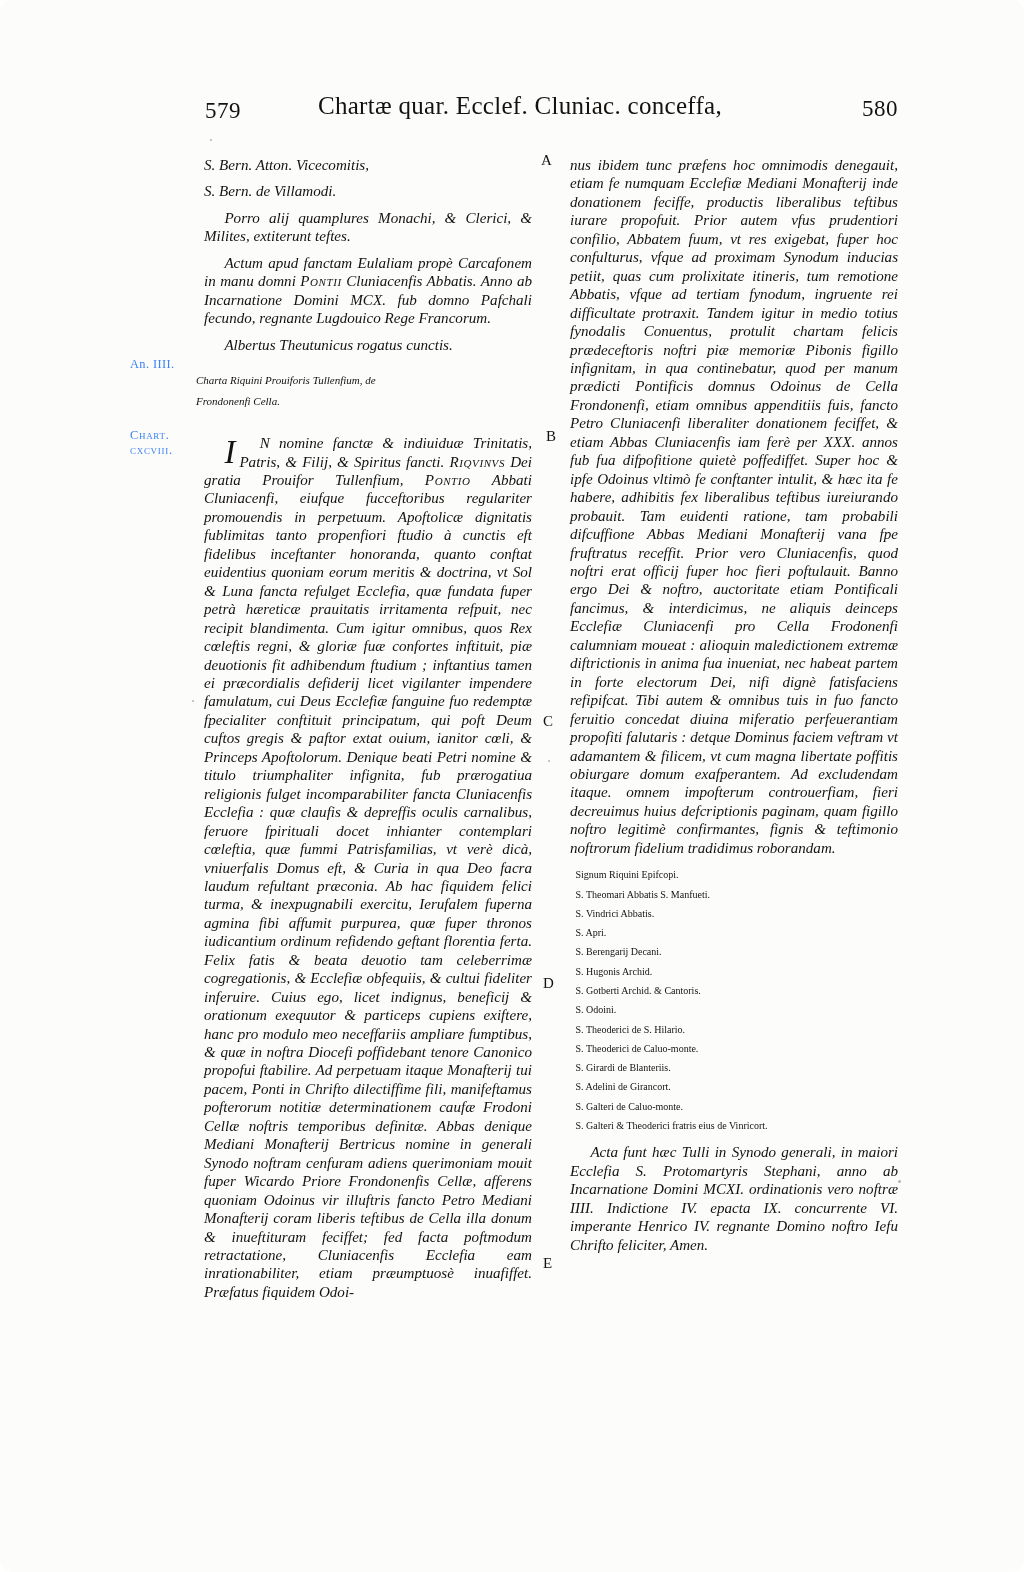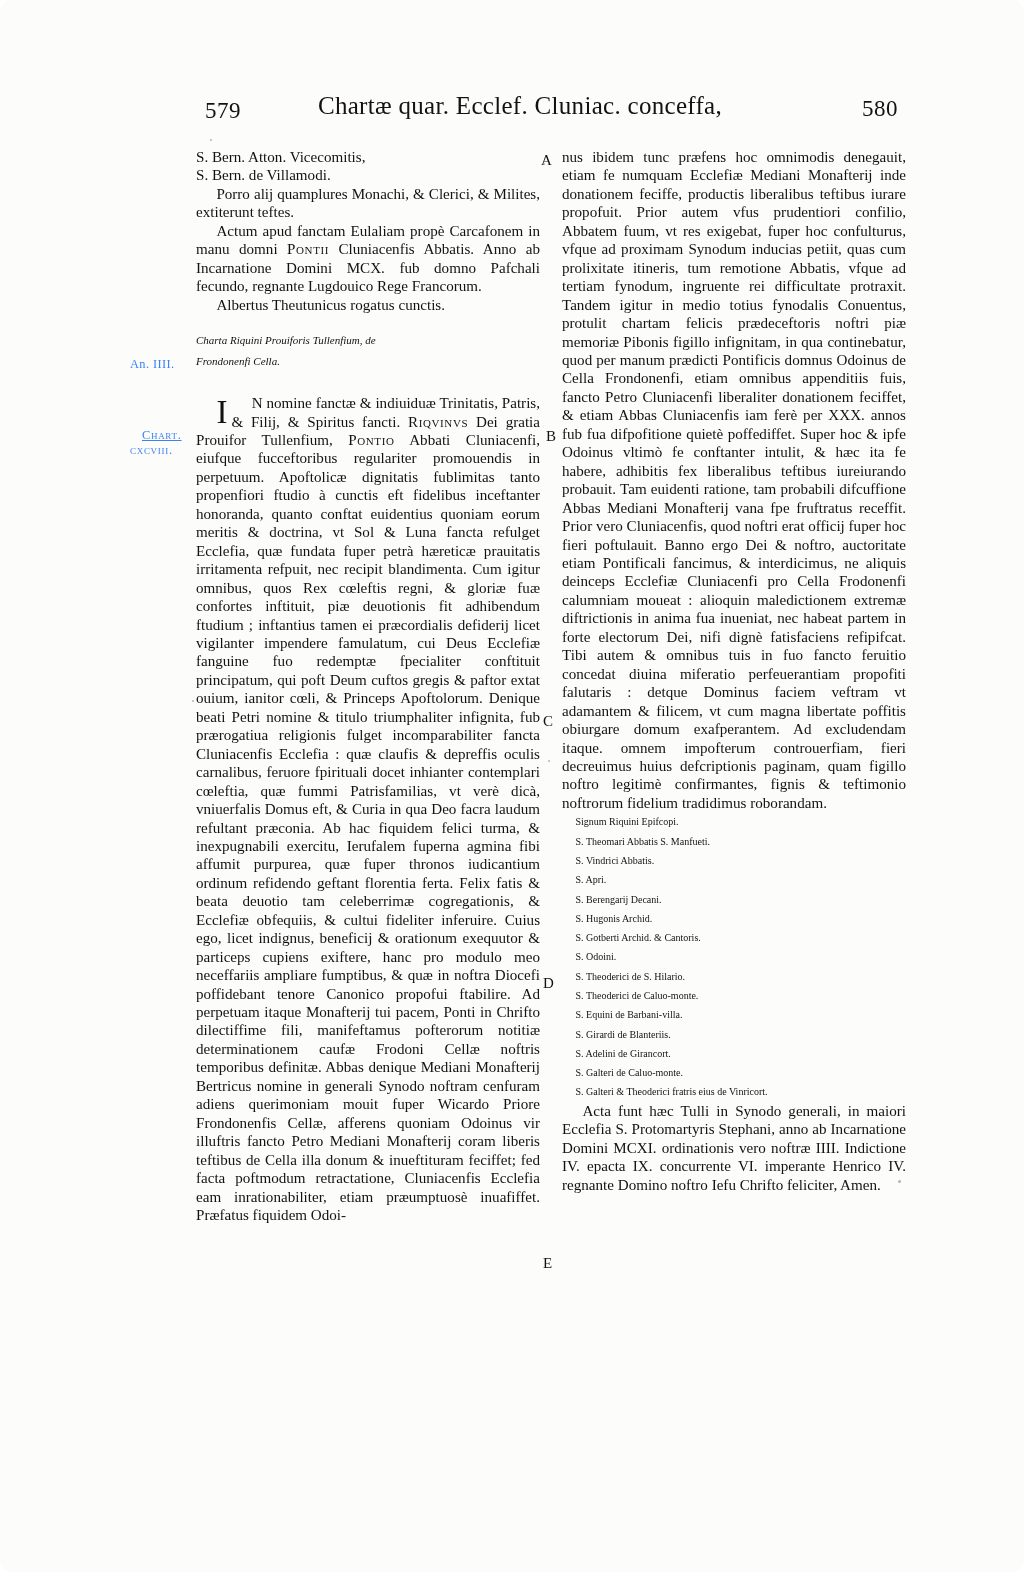--- a/index.html
+++ b/index.html
@@ -53,22 +53,23 @@
     font-size: 15.1px;
     line-height: 18.45px;
     text-align: justify;
     text-justify: inter-word;
     hyphens: none;
   }
   .col-left  { left: 196px; }
   .col-right { left: 562px; }
 
   .col p {
-    margin: 0;
+    margin: 8px;
     text-indent: 1.35em;
+    font-style: italic;
   }
   .col p.noindent { text-indent: 0; }
 
   
   .charter-title {
     margin: 16px 0 22px 0;
     font-style: italic;
     font-size: 11px;
     line-height: 21px;
     text-indent: 0;
@@ -132,21 +133,21 @@
 <div class="page">
 
   <div class="running-head">
     <span class="folio folio-left">579</span>
     <span class="head-title">Chartæ quar. Ecclef. Cluniac. conceffa,</span>
     <span class="folio folio-right">580</span>
   </div>
 
   <div class="margin-note" style="left:130px; top:357px;">An. IIII.</div>
 
-  <div class="margin-note smallcaps" style="left:142px; top:428px;text-decoration:underline;">Chart.</div>
+  <div class="margin-note smallcaps" style="left:130px; top:428px;">Chart.</div>
   <div class="margin-note smallcaps" style="left:130px; top:443px;">cxcviii.</div>
 
   <div class="gutter-letter" style="left:541px; top:152px;">A</div>
   <div class="gutter-letter" style="left:546px; top:428px;">B</div>
   <div class="gutter-letter" style="left:543px; top:713px;">C</div>
   <div class="gutter-letter" style="left:543px; top:975px;">D</div>
   <div class="gutter-letter" style="left:543px; top:1255px;">E</div>
 
   <div class="col col-left">
 
@@ -175,21 +176,20 @@
       <li>Signum Riquini Epifcopi.</li>
       <li>S. Theomari Abbatis S. Manfueti.</li>
       <li>S. Vindrici Abbatis.</li>
       <li>S. Apri.</li>
       <li>S. Berengarij Decani.</li>
       <li>S. Hugonis Archid.</li>
       <li>S. Gotberti Archid. &amp; Cantoris.</li>
       <li>S. Odoini.</li>
       <li>S. Theoderici de S. Hilario.</li>
       <li>S. Theoderici de Caluo-monte.</li>
-      <li>S. Equini de Barbani-villa.</li>
       <li>S. Girardi de Blanteriis.</li>
       <li>S. Adelini de Girancort.</li>
       <li>S. Galteri de Caluo-monte.</li>
       <li class="wrap">S. Galteri &amp; Theoderici fratris eius de Vinricort.</li>
     </ul>
 
     <p>Acta funt hæc Tulli in Synodo generali, in maiori Ecclefia S. Protomartyris Stephani, anno ab Incarnatione Domini MCXI. ordinationis vero noftræ IIII. Indictione IV. epacta IX. concurrente VI. imperante Henrico IV. regnante Domino noftro Iefu Chrifto feliciter, Amen.</p>
 
   </div>
 

